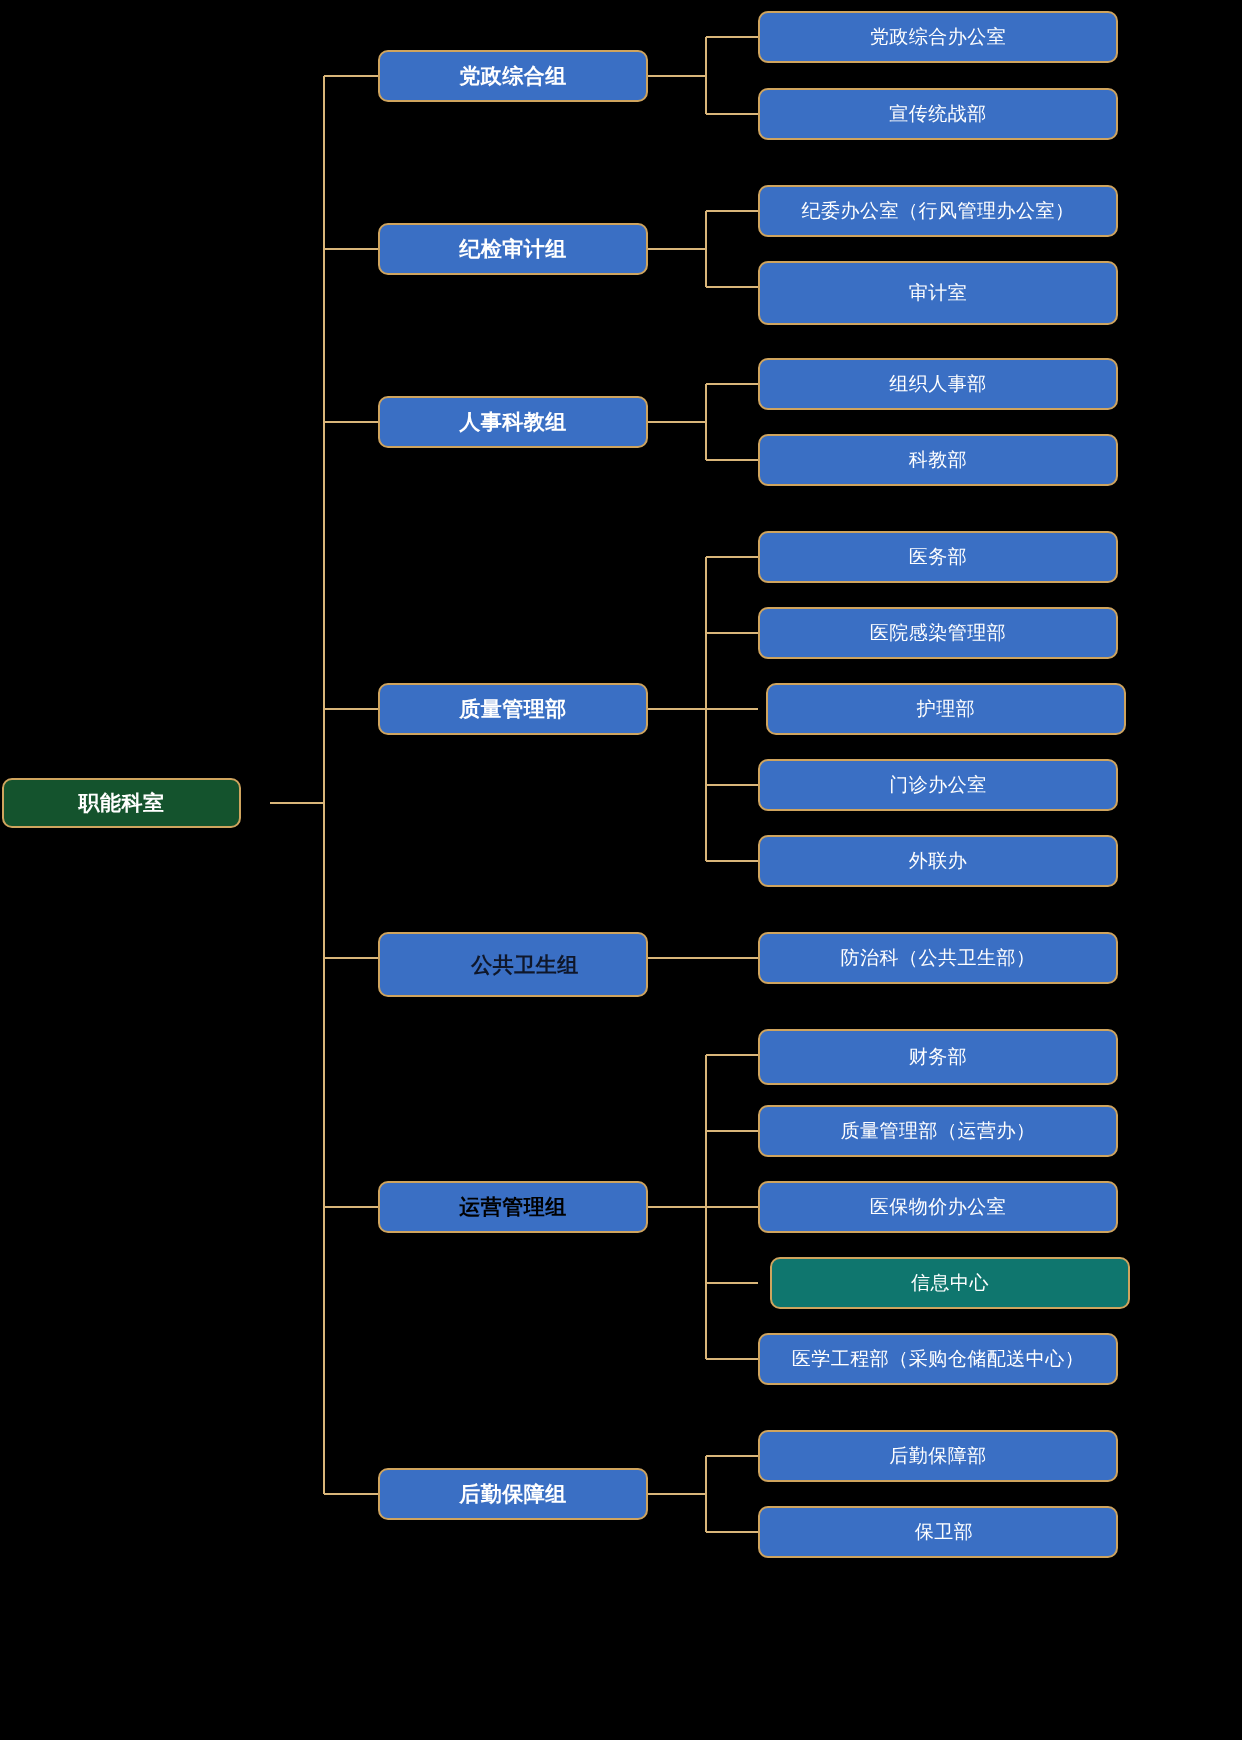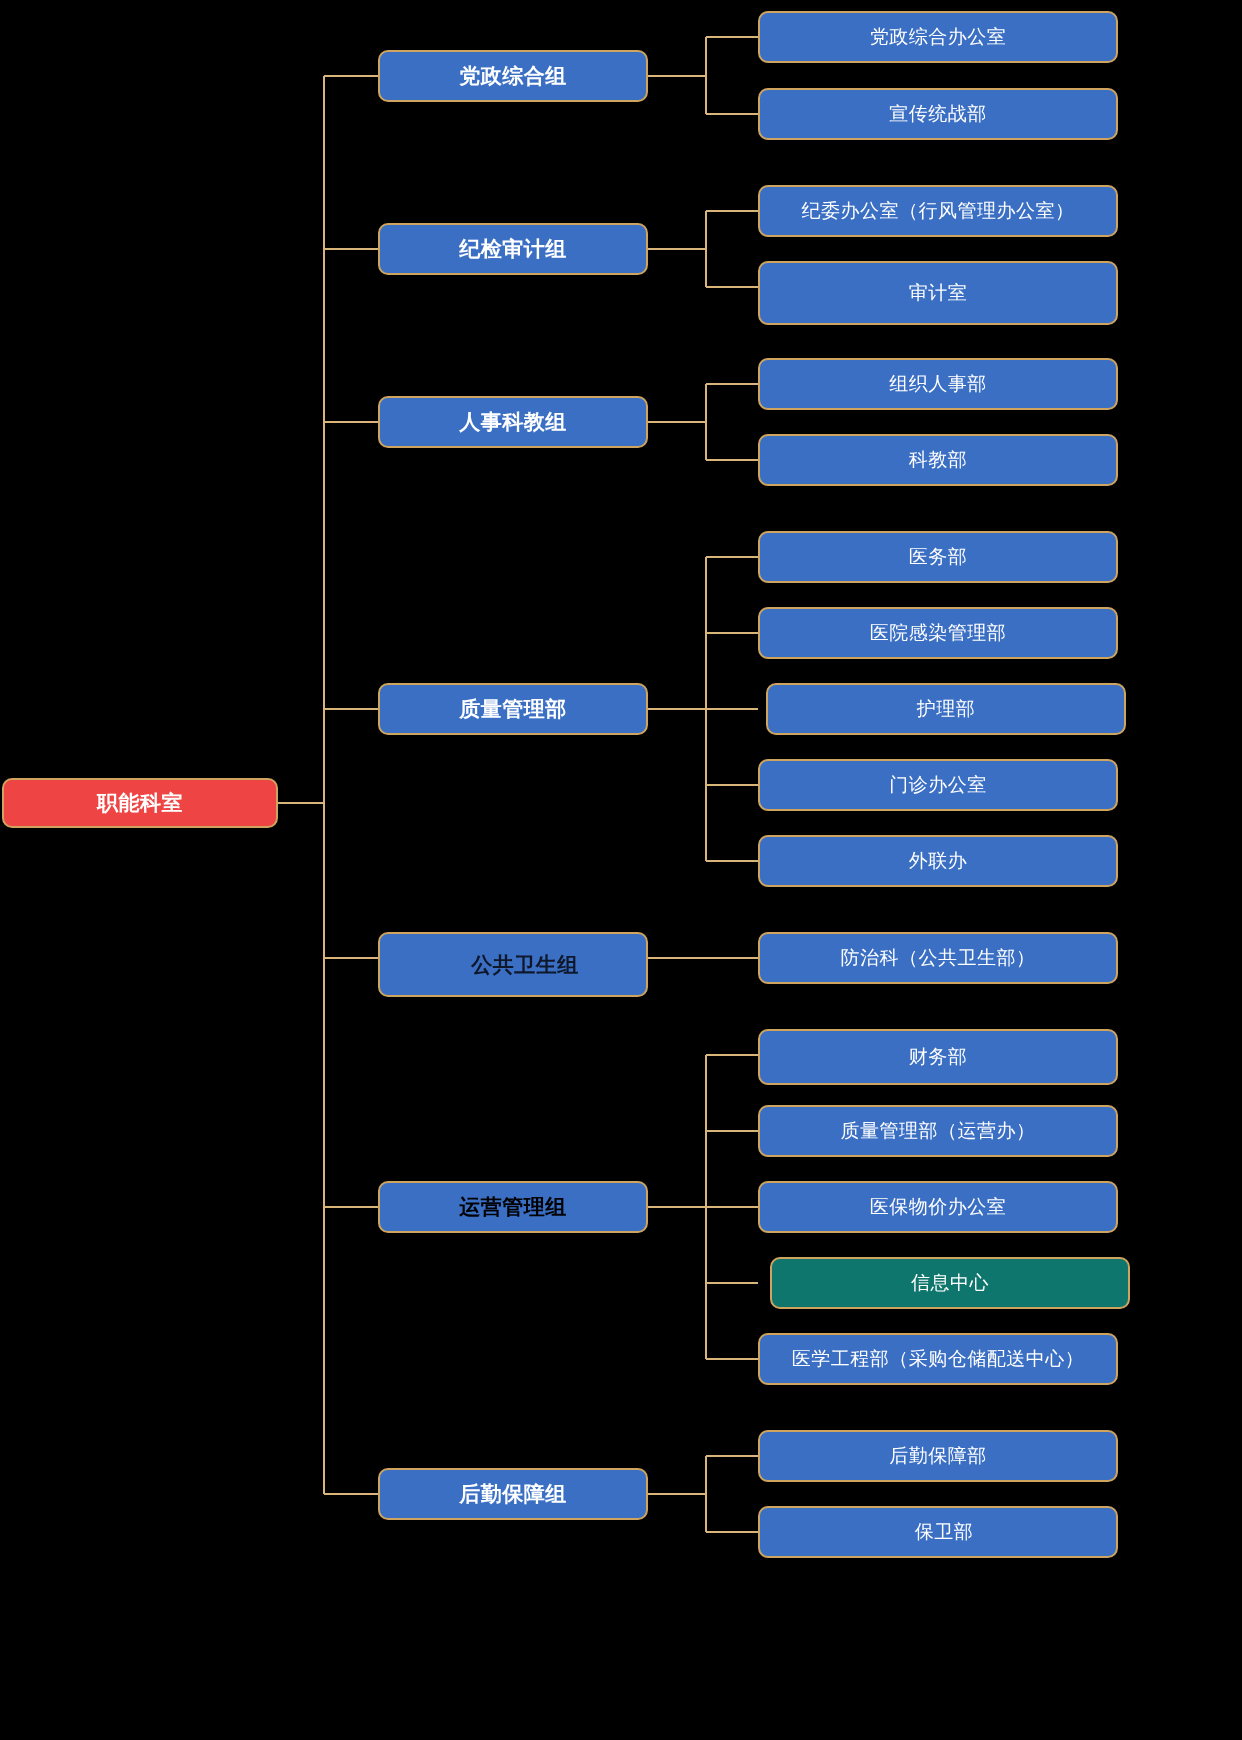--- a/index.html
+++ b/index.html
@@ -68,21 +68,21 @@
       <path d="M706 1207 L758 1207" stroke="#d9b579" stroke-width="2" fill="none"></path>
       <path d="M706 1283 L758 1283" stroke="#d9b579" stroke-width="2" fill="none"></path>
       <path d="M706 1359 L758 1359" stroke="#d9b579" stroke-width="2" fill="none"></path>
       <path d="M324 1494 L378 1494" stroke="#d9b579" stroke-width="2" fill="none"></path>
       <path d="M648 1494 L706 1494" stroke="#d9b579" stroke-width="2" fill="none"></path>
       <path d="M706 1456 L706 1532" stroke="#d9b579" stroke-width="2" fill="none"></path>
       <path d="M706 1456 L758 1456" stroke="#d9b579" stroke-width="2" fill="none"></path>
       <path d="M706 1532 L758 1532" stroke="#d9b579" stroke-width="2" fill="none"></path>
     </svg>
   <div id="nodes">
-      <div class="node lvl1" style="left: 2px; top: 778px; width: 276px; height: 50px; background: #ef4444; border-color: rgb(207, 164, 94); color: rgb(255, 255, 255);">
+      <div class="node lvl1" style="left: 2px; top: 778px; width: 239px; height: 50px; background: #14532d; border-color: rgb(207, 164, 94); color: rgb(255, 255, 255);">
         <span>职能科室</span>
       </div>
       <div class="node lvl2" style="left: 378px; top: 50px; width: 270px; height: 52px; background: rgb(58, 111, 196); border-color: rgb(207, 164, 94); color: rgb(255, 255, 255);">
         <span>党政综合组</span>
       </div>
       <div class="node lvl3" style="left: 758px; top: 11px; width: 360px; height: 52px; background: rgb(58, 111, 196); border-color: rgb(207, 164, 94); color: rgb(255, 255, 255);">
         <span>党政综合办公室</span>
       </div>
       <div class="node lvl3" style="left: 758px; top: 88px; width: 360px; height: 52px; background: rgb(58, 111, 196); border-color: rgb(207, 164, 94); color: rgb(255, 255, 255);">
         <span>宣传统战部</span>

